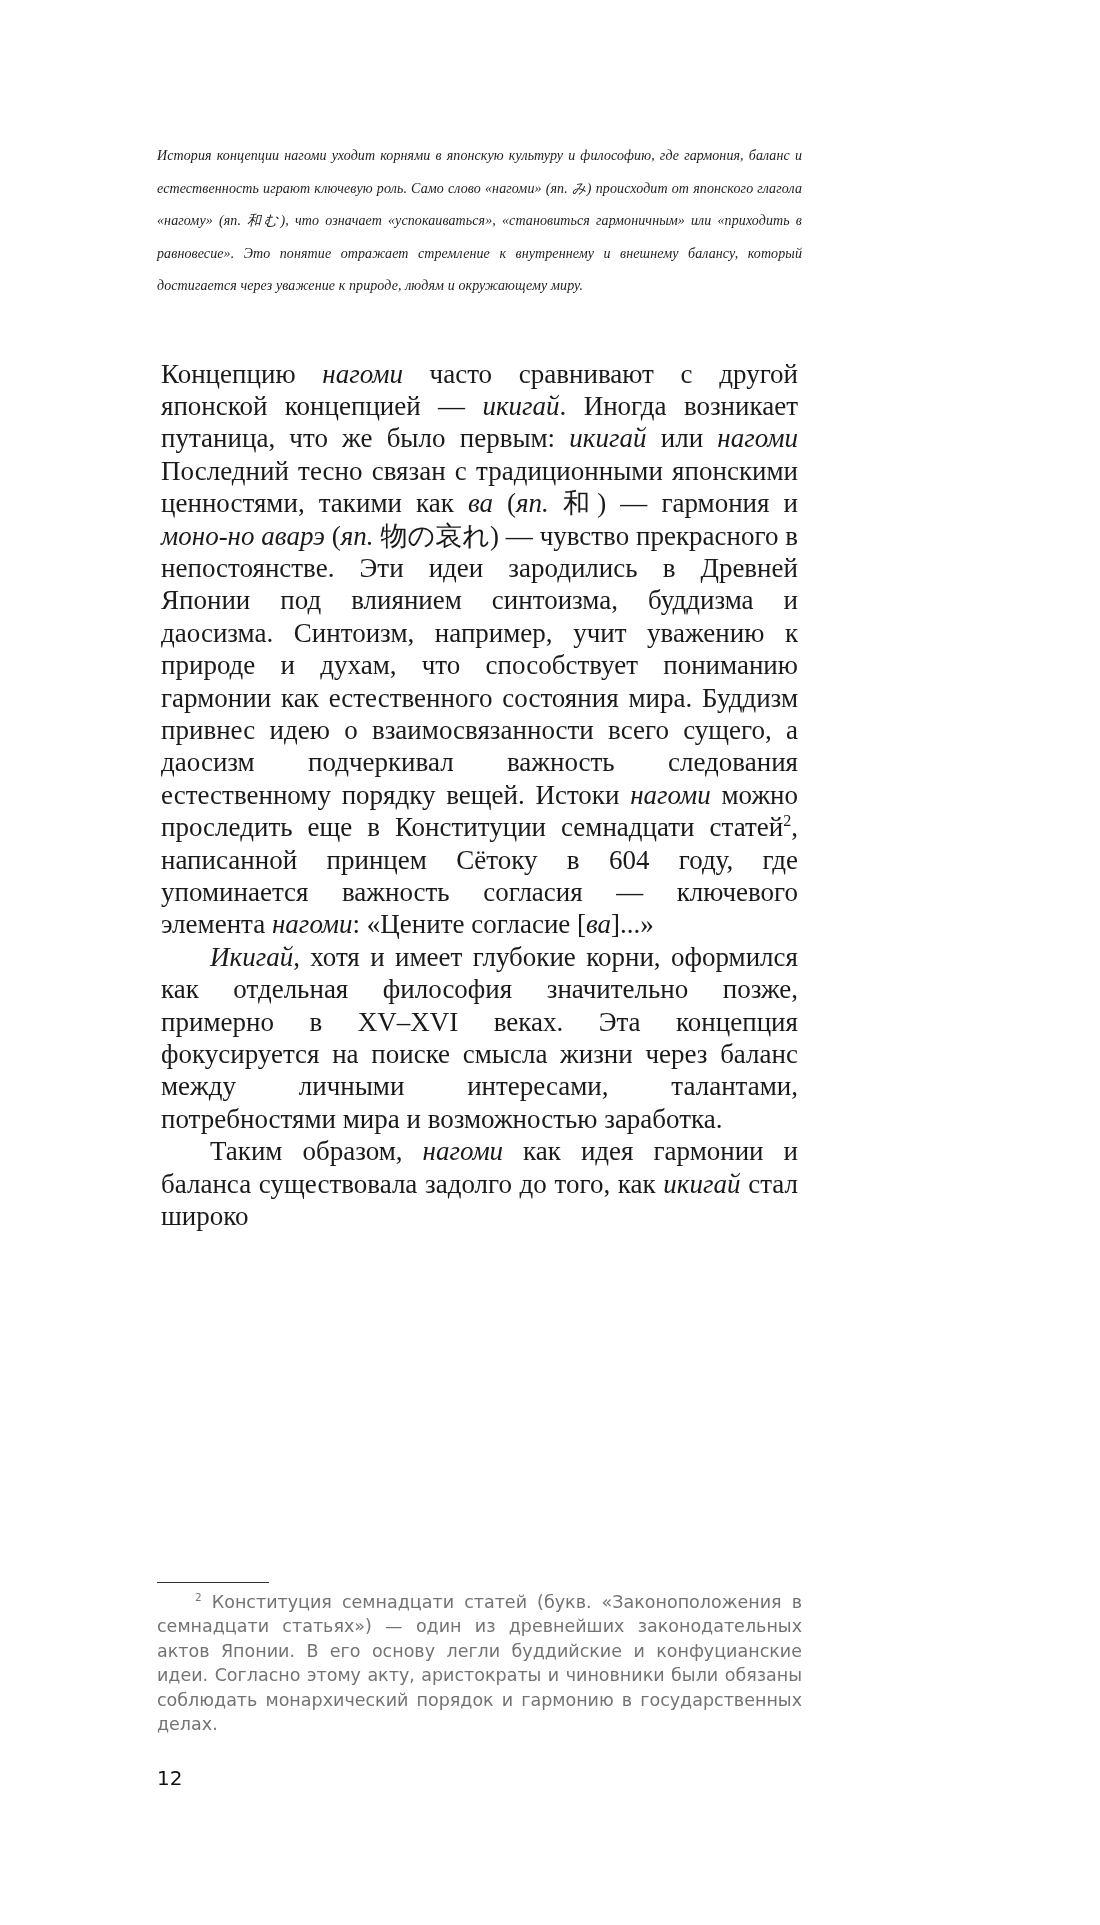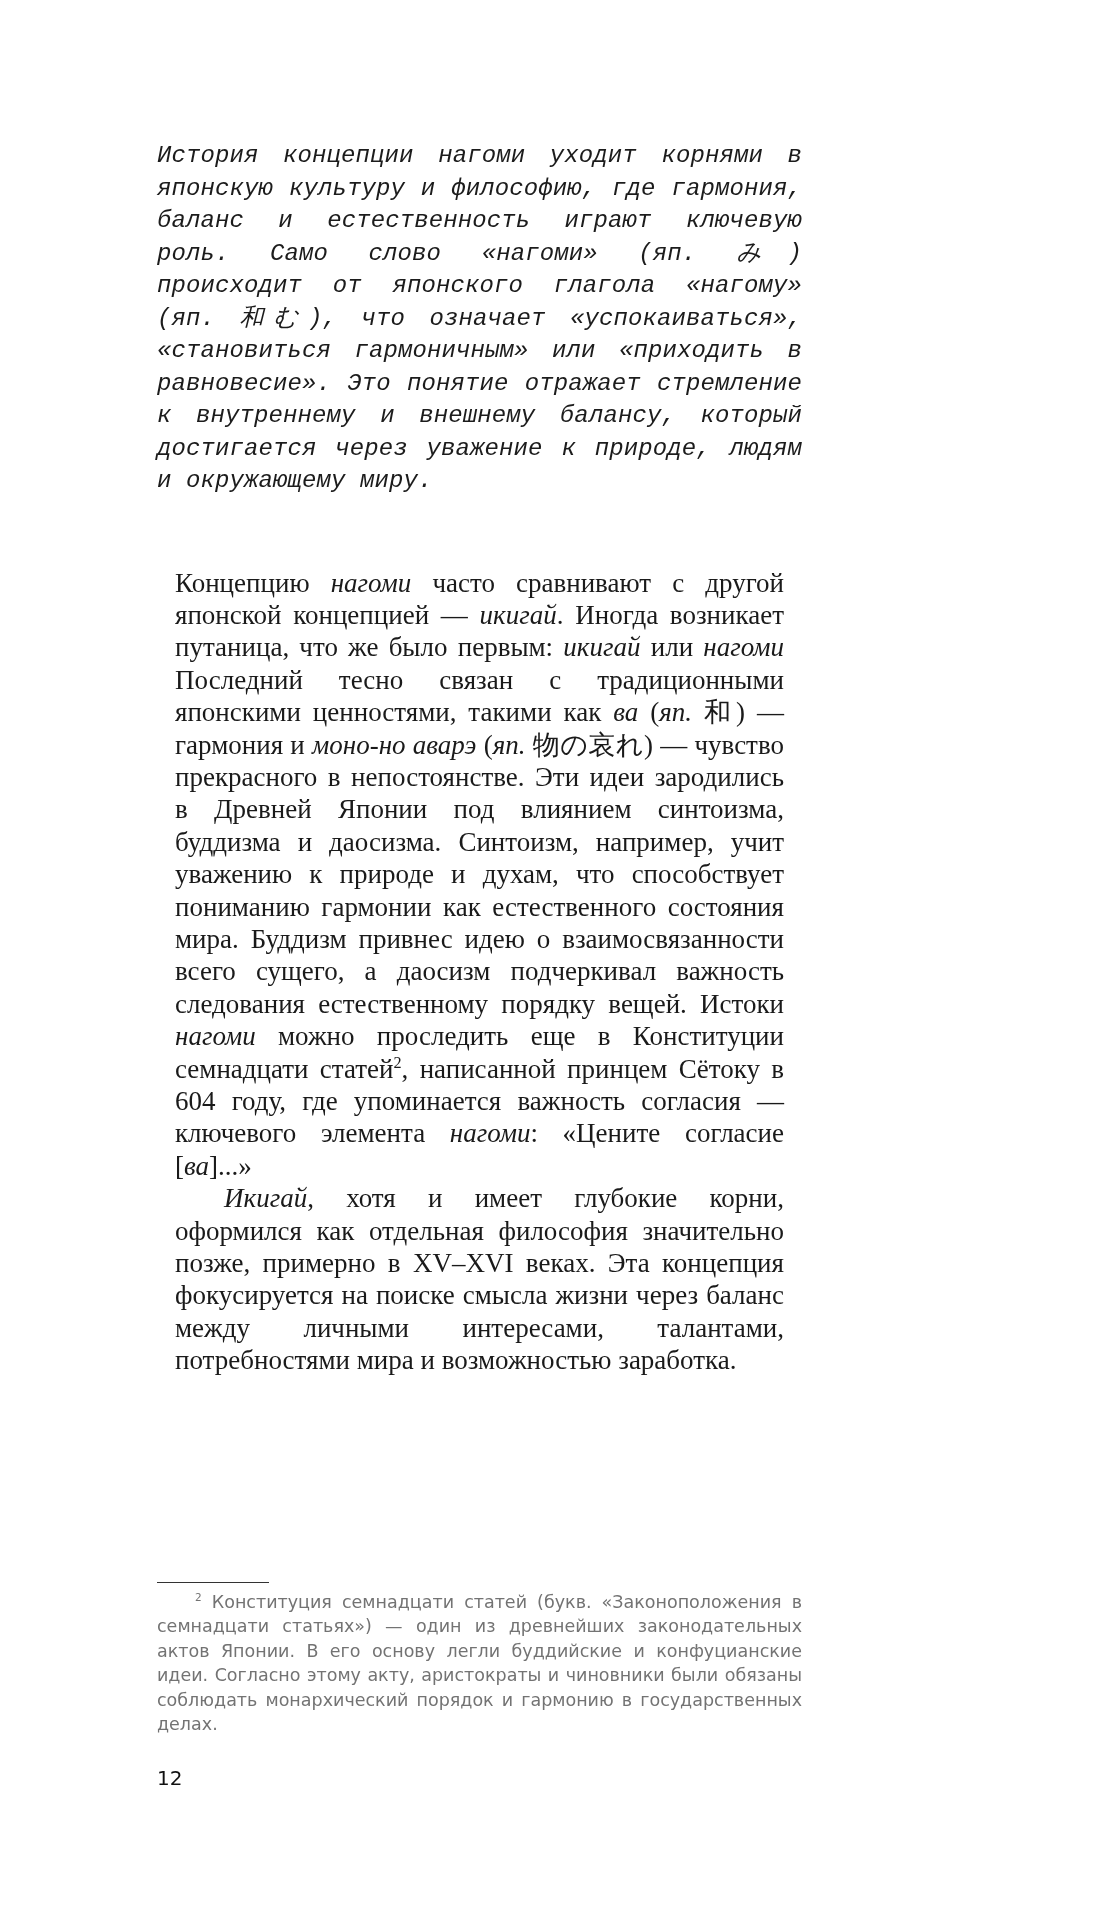--- a/index.html
+++ b/index.html
@@ -1,25 +1,25 @@
 <!DOCTYPE html>
 <html><head>
   <meta charset="utf-8">
   <style>
     html, body { margin: 0; padding: 0; background: #ffffff; }
     body { width: 1100px; height: 1925px; position: relative; overflow: hidden; color: #1a1a1a; }
     .page { position: absolute; left: 157px; top: 140px; width: 645px; }
     .epigraph {
-      font-family: Liberation Mono, monospace; font-style: italic;
-      font-size: 24px; line-height: 32.5px; text-align: justify;
+      font-family: Liberation Serif, serif; font-style: italic;
+      font-size: 14px; line-height: 32.5px; text-align: justify;
       margin: 0; color: #1c1c1c; letter-spacing: 0.1px;
     }
     .body-text {
       font-family: "Liberation Serif", serif; font-size: 27px; line-height: 32.4px;
-      text-align: justify; margin: 18px; color: #1a1a1a;
+      text-align: justify; margin: 4px; color: #1a1a1a;
     }
     .body-text p { margin: 0; }
     .body-text p.indent { text-indent: 49px; }
     .gap1 { height: 51px; }
     em, i { font-style: italic; }
     sup { font-size: 60%; line-height: 0; vertical-align: super; }
     .footnote-rule { position: absolute; left: 157px; top: 1582px; width: 112px; height: 1px; background: #333; }
     .footnote {
       position: absolute; left: 157px; top: 1590px; width: 645px;
       font-family: "DejaVu Sans", sans-serif; font-size: 17.5px; line-height: 24.4px;
@@ -37,20 +37,21 @@
 <div class="page">
   <p class="epigraph">История концепции нагоми уходит корнями в японскую культуру и философию, где гармония, баланс и естественность играют ключевую роль. Само слово «нагоми» (яп. み) происходит от японского глагола «нагому» (яп. 和む), что означает «успокаиваться», «становиться гармоничным» или «приходить в равновесие». Это понятие отражает стремление к внутреннему и внешнему балансу, который достигается через уважение к природе, людям и окружающему миру.</p>
 
   <div class="gap1"></div>
 
   <div class="body-text">
     <p><span>Концепцию </span><i>нагоми</i><span> часто сравнивают с другой японской концепцией — </span><i>икигай</i><span>. Иногда возникает путаница, что же было первым: </span><i>икигай</i><span> или </span><i>нагоми</i><span> Последний тесно связан с традиционными японскими ценностями, такими как </span><i>ва</i><span> (</span><i>яп.</i><span> 和) — гармония и </span><i>моно-но аварэ</i><span> (</span><i>яп.</i><span> 物の哀れ) — чувство прекрасного в непостоянстве. Эти идеи зародились в Древней Японии под влиянием синтоизма, буддизма и даосизма. Синтоизм, например, учит уважению к природе и духам, что способствует пониманию гармонии как естественного состояния мира. Буддизм привнес идею о взаимосвязанности всего сущего, а даосизм подчеркивал важность следования естественному порядку вещей. Истоки </span><i>нагоми</i><span> можно проследить еще в Конституции семнадцати статей</span><sup>2</sup><span>, написанной принцем Сётоку в 604 году, где упоминается важность согласия — ключевого элемента </span><i>нагоми</i><span>: «Цените согласие [</span><i>ва</i><span>]...»</span></p>
 
     <p class="indent"><i>Икигай</i><span>, хотя и имеет глубокие корни, оформился как отдельная философия значительно позже, примерно в XV–XVI веках. Эта концепция фокусируется на поиске смысла жизни через баланс между личными интересами, талантами, потребностями мира и возможностью заработка.</span></p>
 
+    <p class="indent"><span>Таким образом, </span><i>нагоми</i><span> как идея гармонии и баланса существовала задолго до того, как </span><i>икигай</i><span> стал широко</span></p>
   </div>
 </div>
 
 <div class="footnote-rule"></div>
 
 <p class="footnote"><span class="fn-first" style="display:inline-block;width:38px;"></span><sup>2</sup><span> Конституция семнадцати статей  (букв. «Законоположения в семнадцати статьях») — один из древнейших законодательных актов Японии. В его основу легли буддийские и конфуцианские идеи. Согласно этому акту, аристократы и чиновники были обязаны соблюдать монархический порядок и гармонию в государственных делах.</span></p>
 
 <div class="page-number">12</div>
 
 </body></html>

